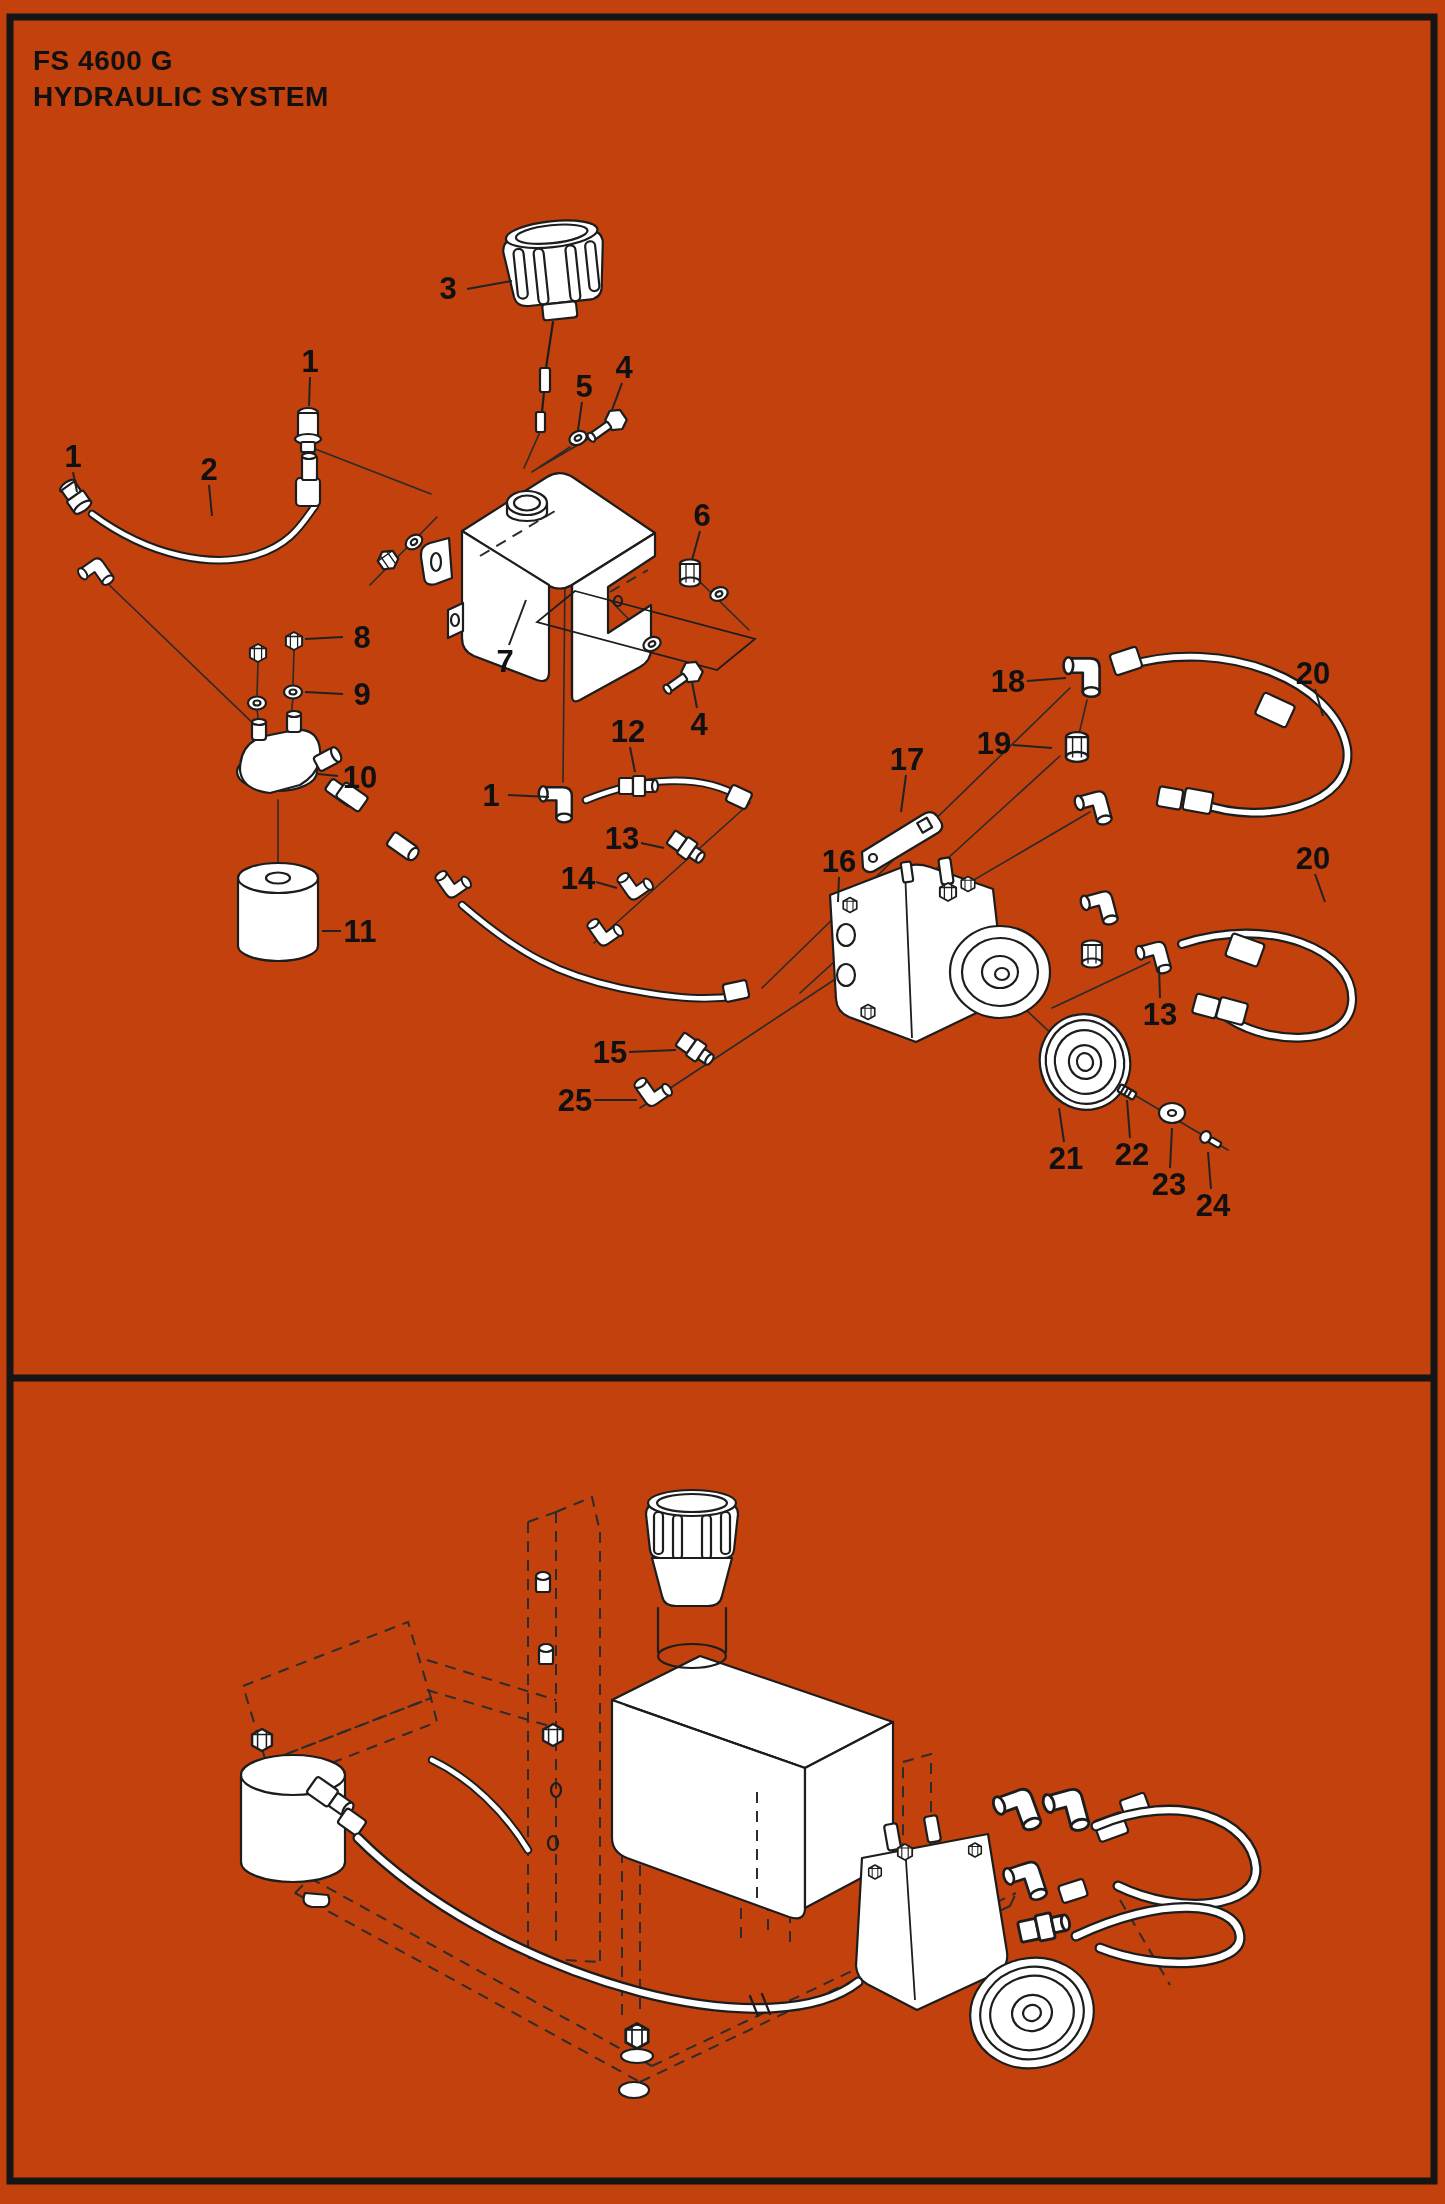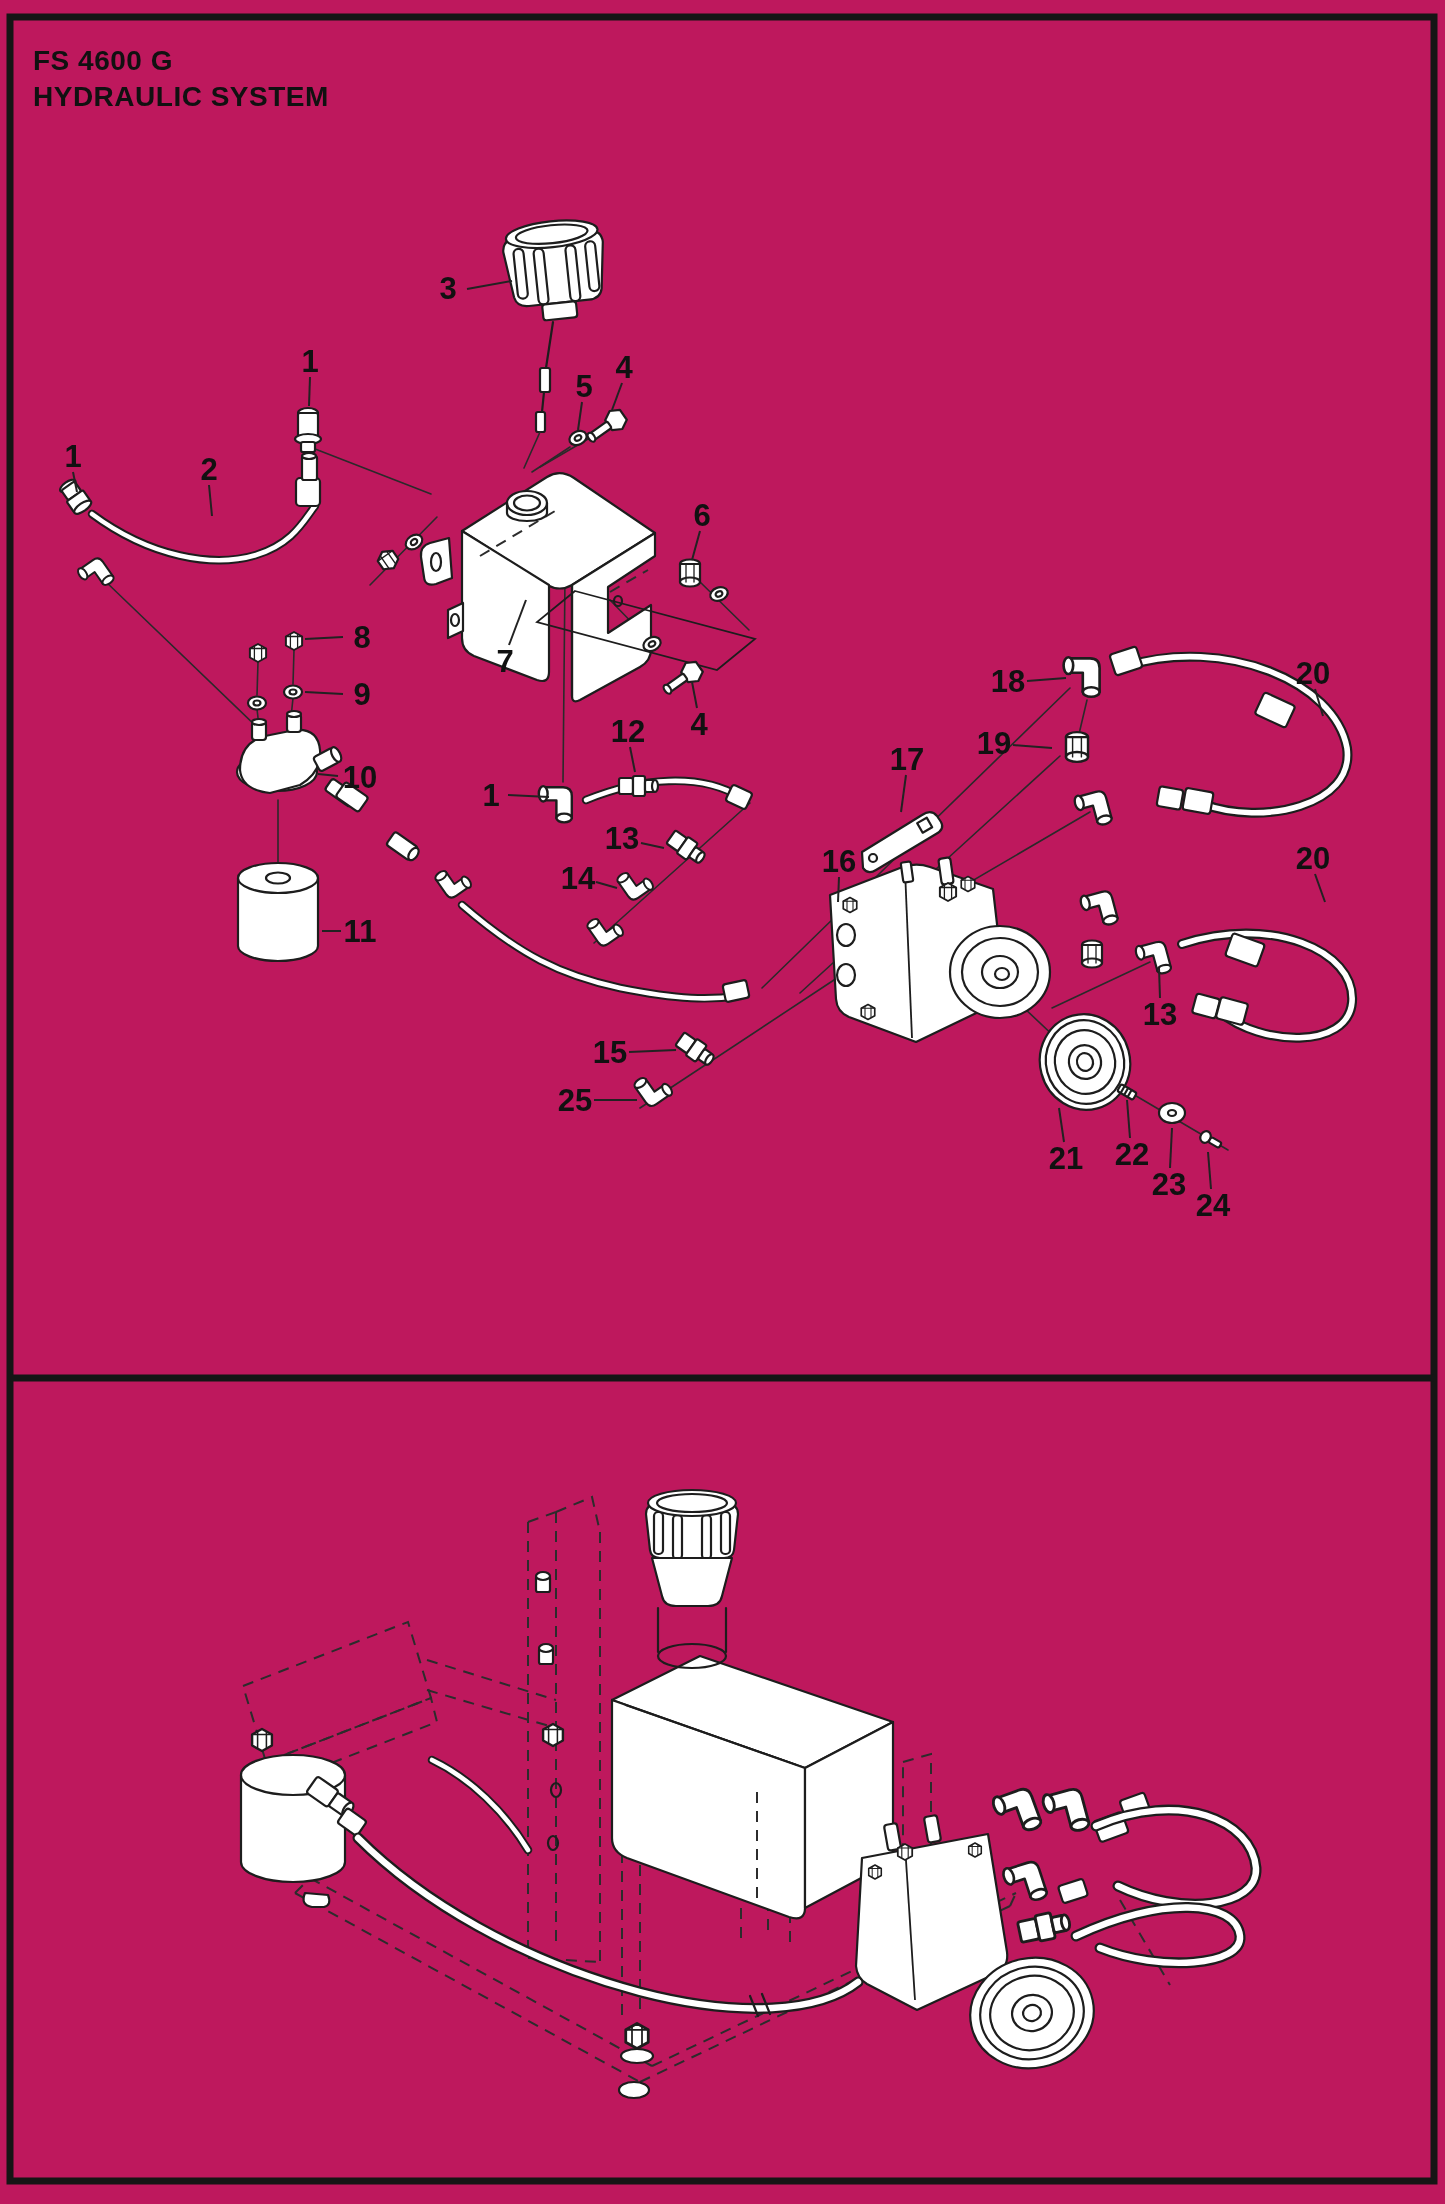--- a/index.html
+++ b/index.html
@@ -1,16 +1,16 @@
 <!DOCTYPE html>
 <html><head>
 <meta charset="utf-8">
 <style>
   html,body{margin:0;padding:0;background:#e8e8e8;}
-  .page{position:relative;width:1445px;height:2204px;background:#be185d;margin:0 auto;
+  .page{position:relative;width:1445px;height:2204px;background:#c2410c;margin:0 auto;
         font-family:"Liberation Sans", sans-serif;}
   svg{display:block;width:1445px;height:2204px;}
   .ln{fill:none;stroke:#1d1d1d;stroke-width:2.2;stroke-linecap:round;stroke-linejoin:round;}
   .fw{fill:#ffffff;stroke:#1d1d1d;stroke-width:2.2;stroke-linecap:round;stroke-linejoin:round;}
   .th{fill:none;stroke:#2a2a2a;stroke-width:1.6;stroke-linecap:round;}
   .t15{fill:none;stroke:#1d1d1d;stroke-width:1.8;}
   .da{fill:none;stroke:#2c2c2c;stroke-width:2;stroke-dasharray:11 8;stroke-linecap:butt;}
   .t1{fill:none;stroke:#1d1d1d;stroke-width:10;stroke-linecap:round;}
   .t2{fill:none;stroke:#ffffff;stroke-width:5.6;stroke-linecap:round;}
   .s1{fill:none;stroke:#1d1d1d;stroke-width:8.5;stroke-linecap:round;}

